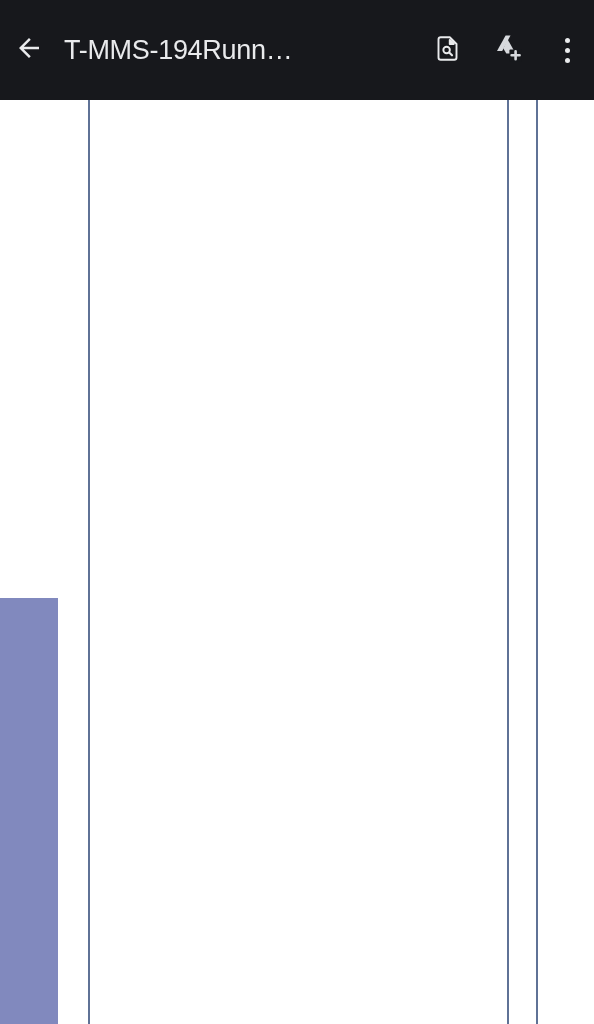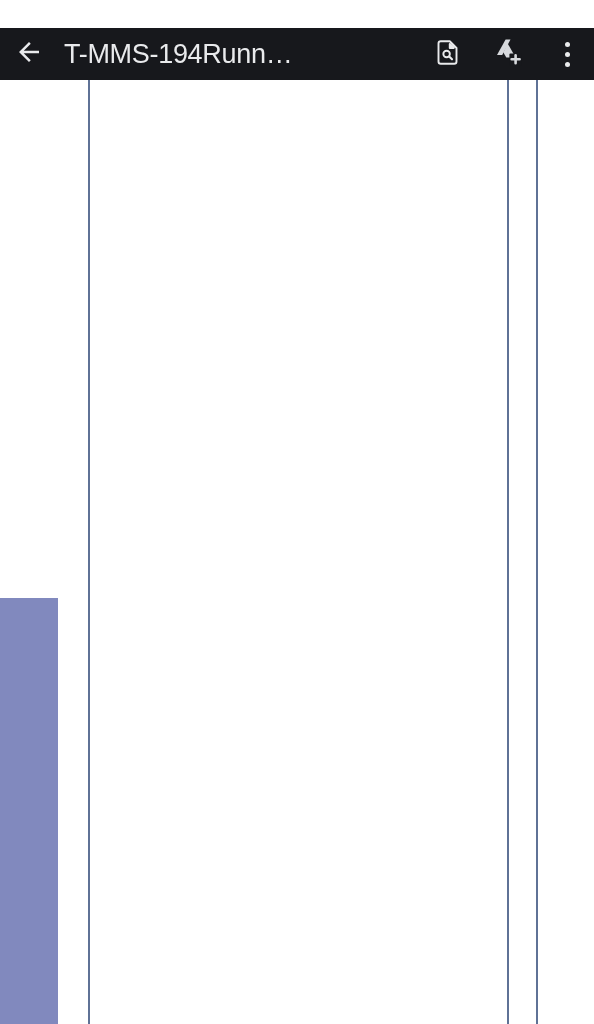--- a/index.html
+++ b/index.html
@@ -13,26 +13,25 @@
     overflow: hidden;
     font-family: "Liberation Sans", sans-serif;
     position: relative;
   }
 
   
   #appbar {
     position: absolute;
     top: 0; left: 0;
     width: 594px;
-    height: 52px;
+    height: 100px;
     background: #17181c;
     display: flex;
     align-items: center;
     z-index: 30;
-    margin-top: 28px;
   }
   #back-button {
     width: 58px;
     height: 76px;
     display: flex;
     align-items: center;
     justify-content: center;
     flex: 0 0 auto;
   }
   #doc-title {

